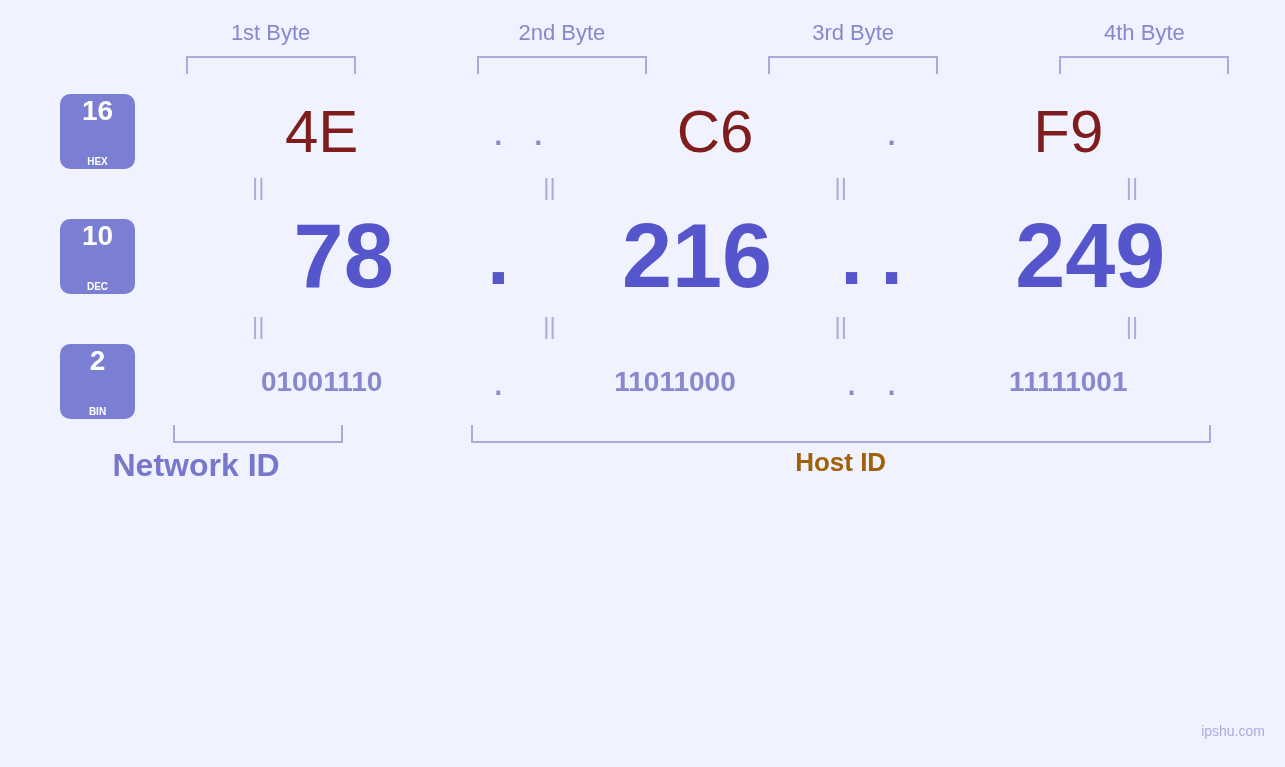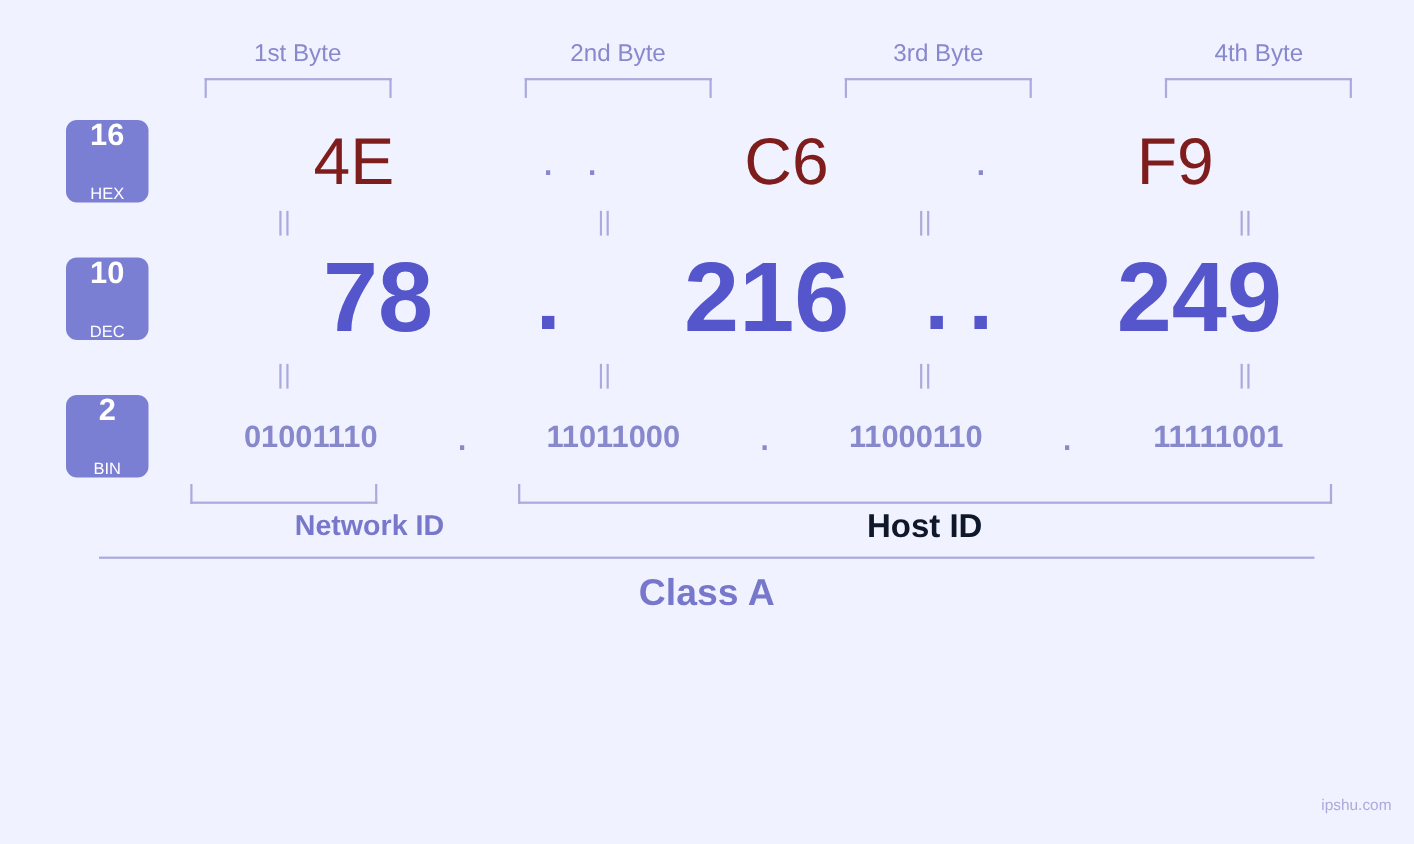--- a/index.html
+++ b/index.html
@@ -16,21 +16,21 @@
       overflow: hidden;
       position: relative;
     }
 
     .main-container {
       width: 100%;
       height: 100%;
       display: flex;
       flex-direction: column;
       align-items: center;
-      padding: 35px 60px 10px 60px;
+      padding: 20px 60px 10px 60px;
       position: relative;
     }
 
     
     .byte-headers {
       display: flex;
       width: 100%;
       margin-left: 130px;
       margin-bottom: 10px;
     }
@@ -88,22 +88,22 @@
       gap: 29px;
     }
 
     .base-number {
       font-size: 28px;
       font-weight: 700;
       line-height: 1;
     }
 
     .base-label {
-      font-size: 15px;
-      font-weight: 400;
+      font-size: 10px;
+      font-weight: 700;
       margin-top: 2px;
     }
 
     
     .values-section {
       flex: 1;
       display: flex;
       align-items: center;
     }
 
@@ -196,31 +196,31 @@
     
     .labels-row {
       display: flex;
       width: 100%;
       margin-left: 105px;
       margin-top: 4px;
     }
 
     .net-label {
       width: 25%;
-      text-align: right;
+      text-align: left;
       color: #7777cc;
-      font-size: 26px;
+      font-size: 32px;
       font-weight: 600;
     }
 
     .host-label {
       width: 75%;
       text-align: center;
-      color: #0f172a;
-      font-size: 30px;
+      color: #a16207;
+      font-size: 26px;
       font-weight: 600;
     }
 
     
     .class-row {
       width: 100%;
       margin-top: 10px;
       display: flex;
       flex-direction: column;
       align-items: center;
@@ -331,40 +331,35 @@
   <div class="data-row">
     <div class="base-badge">
       <span class="base-number">2</span>
       <span class="base-label">BIN</span>
     </div>
     <div class="values-section">
       <div class="byte-value"><span class="bin-val">01001110</span></div>
       <div class="dot-sep">.</div>
       <div class="byte-value"><span class="bin-val">11011000</span></div>
       <div class="dot-sep">.</div>
-      <div class="byte-value"><span class="bin-val">11000110</span></div>
       <div class="dot-sep">.</div>
       <div class="byte-value"><span class="bin-val">11111001</span></div>
     </div>
   </div>
 
   <div class="bottom-brackets">
     <div class="net-bracket">
       <div class="bracket-bottom-line net-bracket-line"></div>
     </div>
     <div class="host-bracket">
       <div class="bracket-bottom-line host-bracket-line"></div>
     </div>
   </div>
 
   <div class="labels-row">
     <div class="net-label">Network ID</div>
     <div class="host-label">Host ID</div>
   </div>
 
-  <div class="class-row">
-    <div class="class-line"></div>
-    <div class="class-label">Class A</div>
-  </div>
 
   <div class="watermark">ipshu.com</div>
 
 </div>
 
 </body></html>

